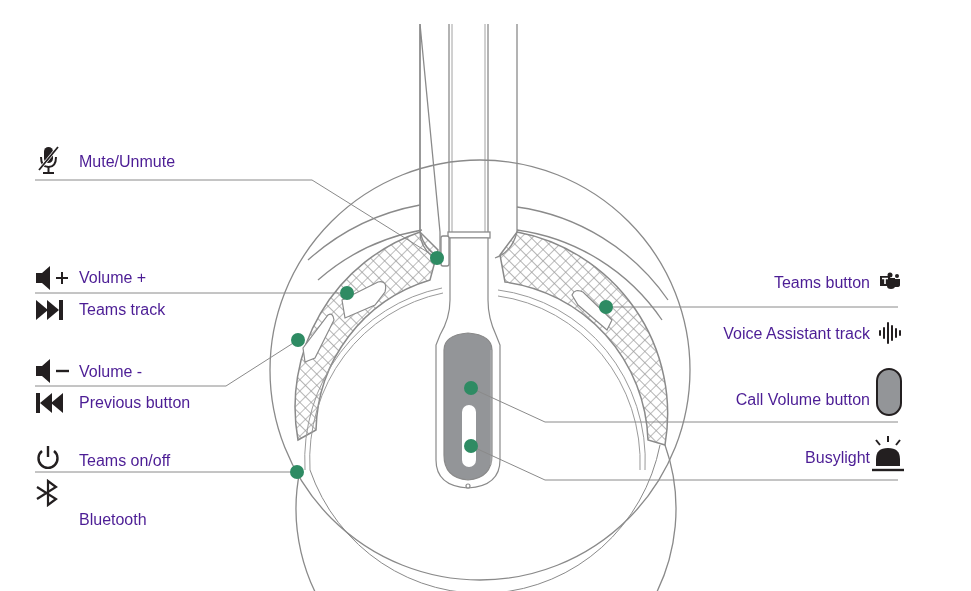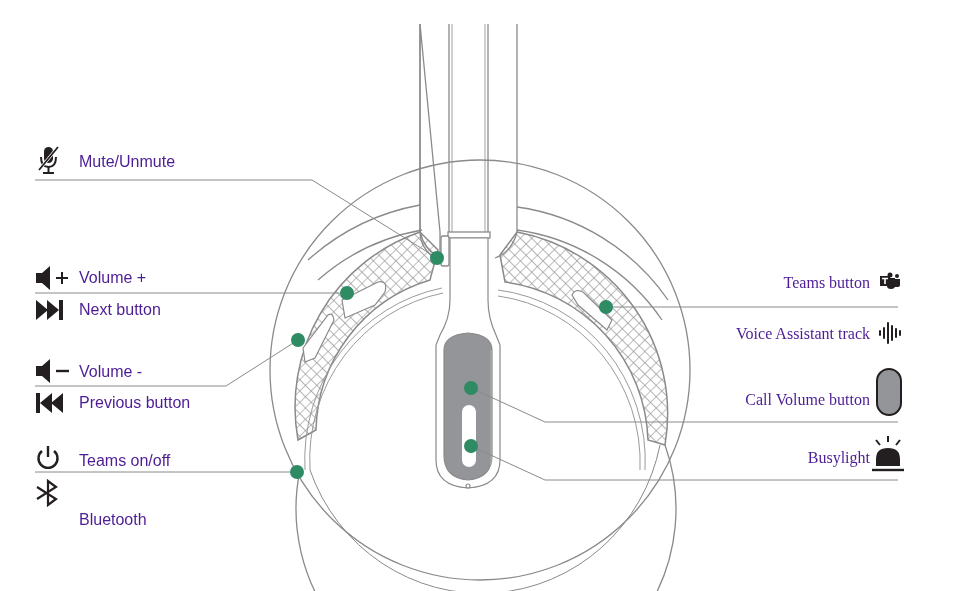--- a/index.html
+++ b/index.html
@@ -1,20 +1,20 @@
 <!DOCTYPE html>
 <html><head>
 <meta charset="utf-8">
 <style>
   html, body { margin: 0; padding: 0; background: #ffffff; }
   body { width: 971px; height: 591px; position: relative; overflow: hidden;
          font-family: "Liberation Sans", sans-serif; color: #231f20; }
   #drawing { position: absolute; left: 0; top: 0; width: 971px; height: 591px; }
   .label { position: absolute; font-size: 16px; line-height: 18px; white-space: nowrap; color: #4c1d95; }
-  .label.right { text-align: right; font-family: Liberation Serif, serif; }
+  .label.right { text-align: right; }
   .icon { position: absolute; }
   .dot { cursor: pointer; }
 </style>
 </head>
 <body>
 
 <svg id="drawing" width="971" height="591" viewBox="0 0 971 591" xmlns="http://www.w3.org/2000/svg">
   <defs>
     <pattern id="mesh" width="8" height="8" patternUnits="userSpaceOnUse" patternTransform="rotate(45)">
       <rect width="8" height="8" fill="#ffffff"></rect>
@@ -111,21 +111,21 @@
   <line x1="21" y1="13" x2="33" y2="13" stroke="#231f20" stroke-width="2"></line>
   <line x1="27" y1="7" x2="27" y2="19" stroke="#231f20" stroke-width="2"></line>
 </svg>
 <div class="label" style="left:79px;top:269px">Volume +</div>
 
 <svg class="icon" style="left:35px;top:299px" width="32" height="22" viewBox="0 0 32 22">
   <path d="M1 1 L13 11 L1 21 Z" fill="#231f20"></path>
   <path d="M12 1 L24 11 L12 21 Z" fill="#231f20"></path>
   <rect x="24" y="1" width="4" height="20" fill="#231f20"></rect>
 </svg>
-<div class="label" style="left:79px;top:301px">Next button</div>
+<div class="label" style="left:79px;top:301px">Teams track</div>
 
 <svg class="icon" style="left:35px;top:358px" width="40" height="26" viewBox="0 0 40 26">
   <path d="M1 8 L7 8 L15 1 L15 25 L7 18 L1 18 Z" fill="#231f20"></path>
   <line x1="21" y1="13" x2="34" y2="13" stroke="#231f20" stroke-width="2.4"></line>
 </svg>
 <div class="label" style="left:79px;top:363px">Volume -</div>
 
 <svg class="icon" style="left:35px;top:392px" width="32" height="22" viewBox="0 0 32 22">
   <rect x="1" y="1" width="4" height="20" fill="#231f20"></rect>
   <path d="M17 1 L5 11 L17 21 Z" fill="#231f20"></path>

